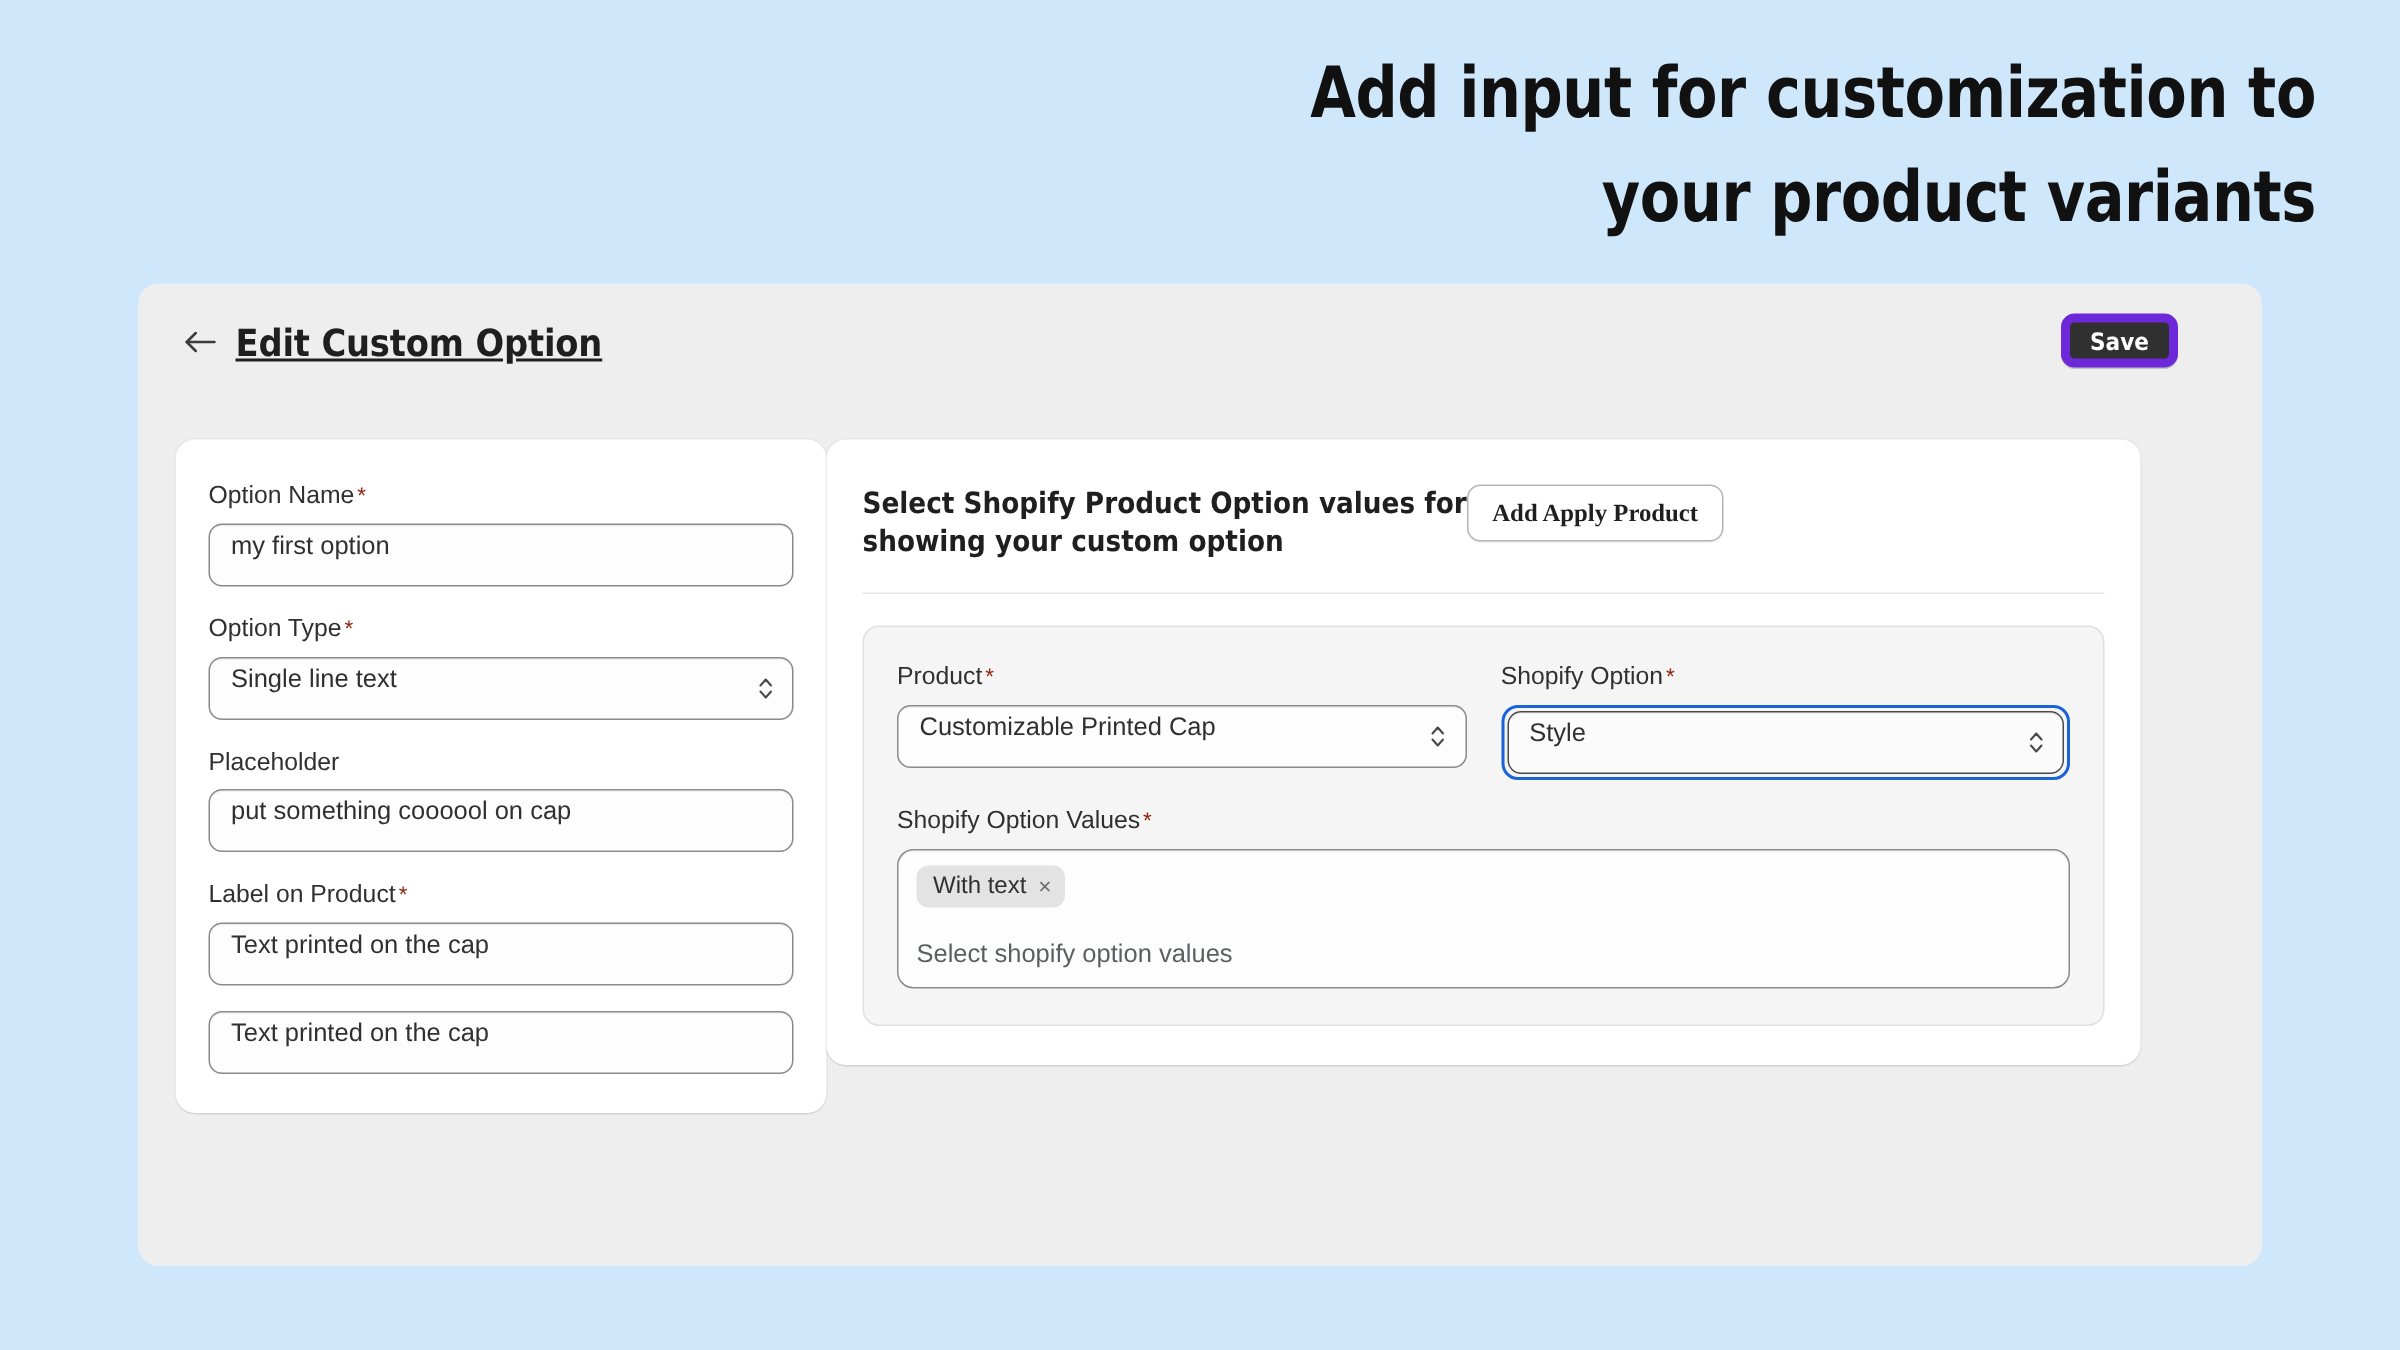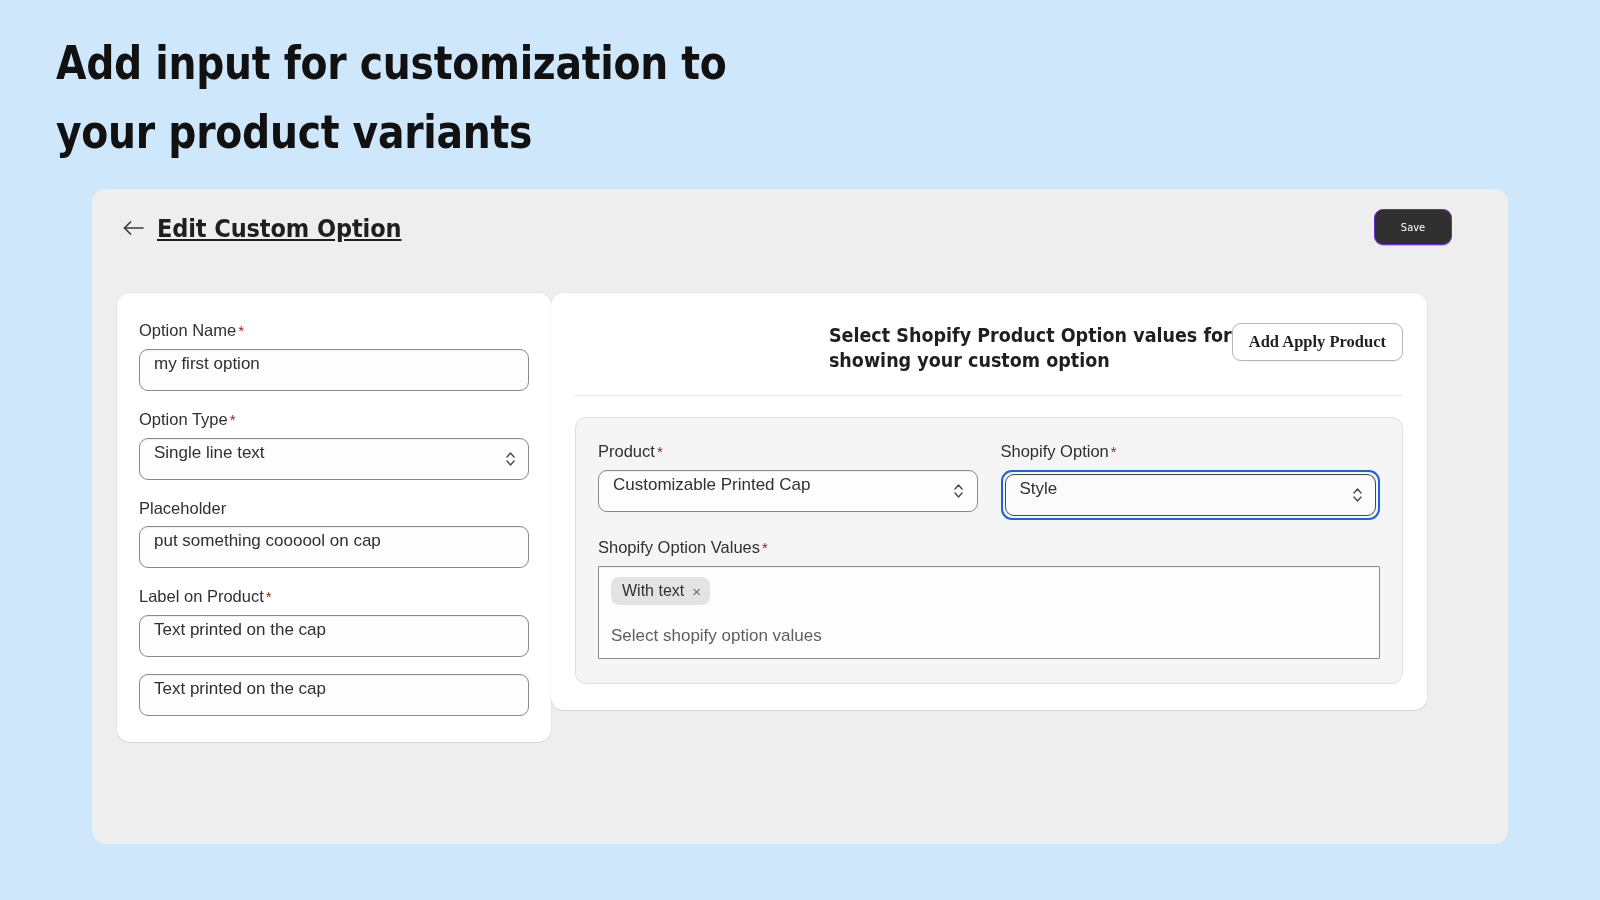--- a/index.html
+++ b/index.html
@@ -13,21 +13,21 @@
   body {
     background: #cfe7fb;
     font-family: "Liberation Sans", sans-serif;
     -webkit-font-smoothing: antialiased;
   }
 
   
   .hero {
     width: 100%;
     padding-top: 28px;
-    text-align: left;
+    text-align: right;
   }
   .hero-line {
     font-family: "DejaVu Sans Condensed", "Liberation Sans Narrow", "Liberation Sans", sans-serif;
     font-weight: 700;
     font-size: 47px;
     line-height: 69px;
     letter-spacing: -0.3px;
     color: #111111;
     transform: scaleX(0.93);
   }
@@ -78,26 +78,26 @@
     text-decoration: underline;
   }
 
   .save-button {
     position: absolute;
     right: 56px;
     top: 20px;
     width: 78px;
     height: 36px;
     background: #303030;
-    border: 1px solid #6d28d9;
+    border: 6px solid #6d28d9;
     border-radius: 9px;
     color: #ffffff;
     font-family: "DejaVu Sans Condensed", "Liberation Sans Narrow", "Liberation Sans", sans-serif;
-    font-weight: 400;
-    font-size: 11px;
+    font-weight: 700;
+    font-size: 16px;
     display: flex;
     align-items: center;
     justify-content: center;
     cursor: pointer;
     box-shadow: 0 1px 0 rgba(0,0,0,0.18);
   }
 
   
   .columns {
     position: absolute;
@@ -170,21 +170,21 @@
     color: #4a4a4a;
     display: flex;
     align-items: center;
     justify-content: center;
   }
 
   
   .rc-head {
     display: flex;
     align-items: flex-start;
-    justify-content: flex-end;
+    justify-content: flex-start;
     padding: 6px 0 0 0;
   }
   .rc-title {
     font-family: "DejaVu Sans Condensed", "Liberation Sans Narrow", "Liberation Sans", sans-serif;
     font-weight: 700;
     font-size: 19.5px;
     line-height: 25px;
     color: #1f1f1f;
     max-width: 470px;
   }
@@ -242,21 +242,21 @@
     border-color: #4a4a4a;
     background: #fbfbfb;
   }
 
   
   .tag-box {
     width: 100%;
     min-height: 84px;
     background: #fdfdfd;
     border: 1px solid #8a8a8a;
-    border-radius: 1px;
+    border-radius: 11px;
     padding: 10px 12px 12px 12px;
     cursor: text;
     box-shadow: inset 0 1px 0 rgba(0,0,0,0.04);
   }
   .chips { display: flex; flex-wrap: wrap; gap: 7px; }
   .chip {
     background: #e3e3e3;
     border-radius: 8px;
     height: 28px;
     padding: 0 9px 0 11px;

